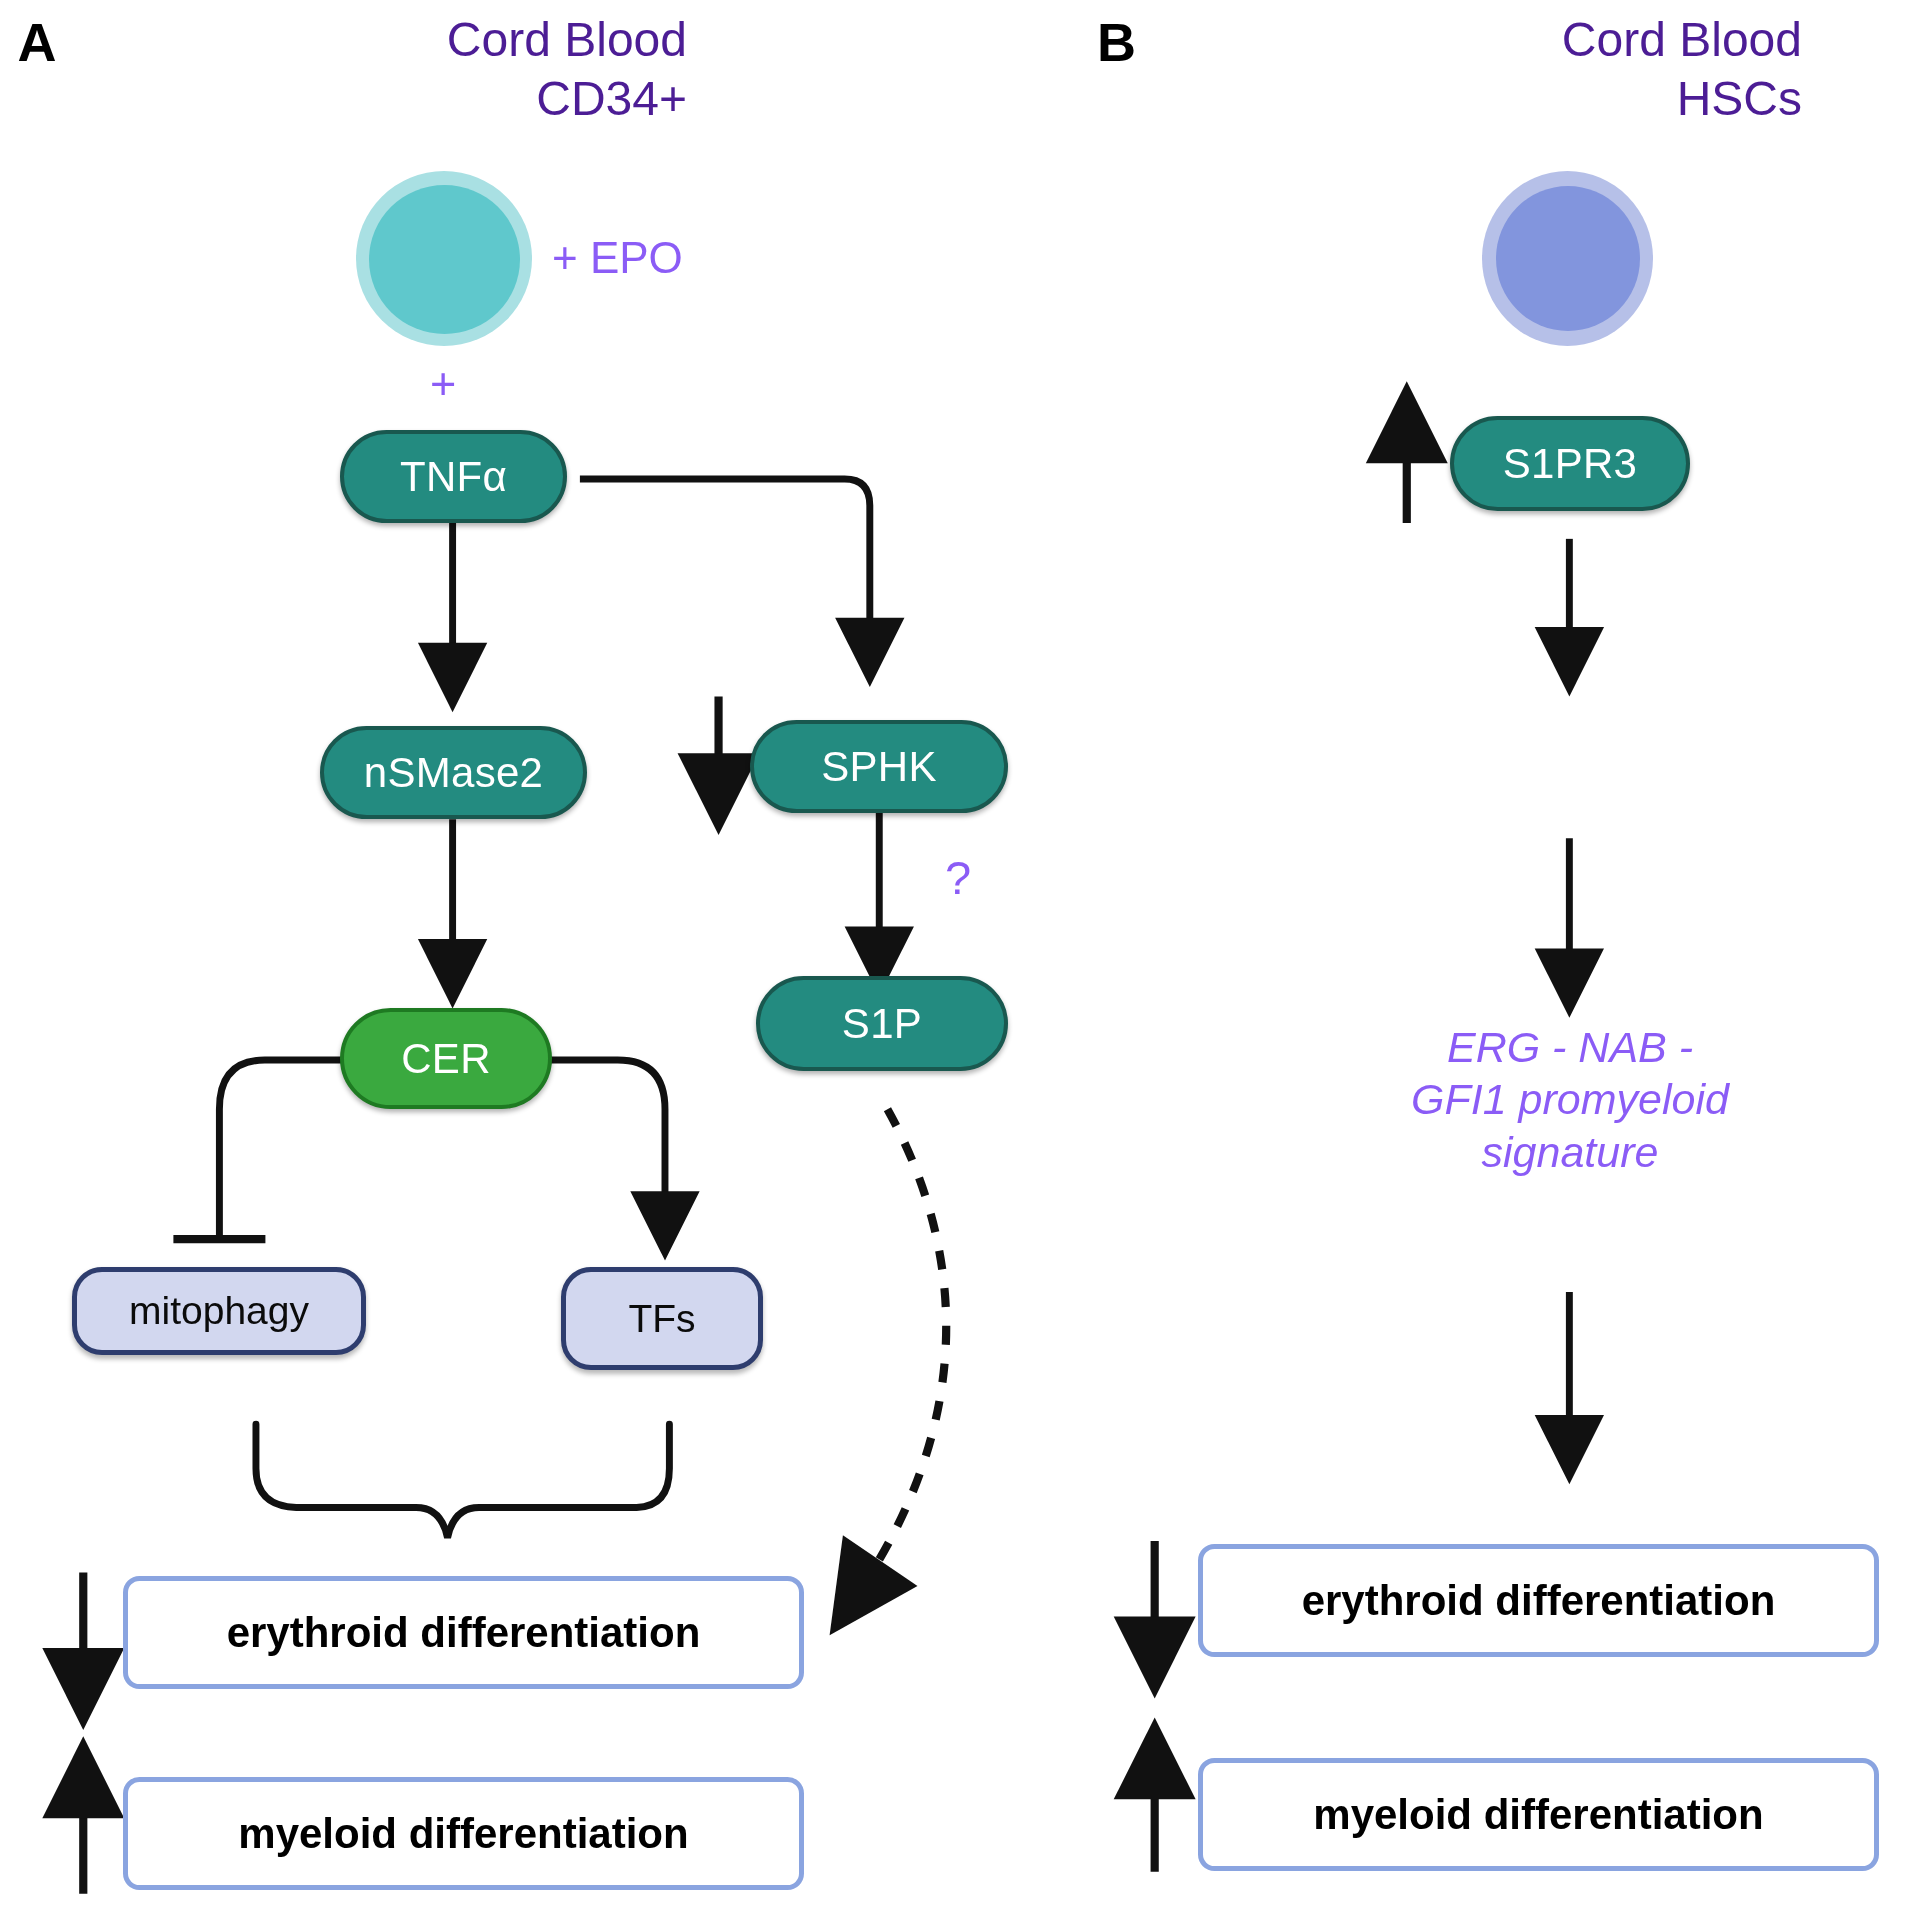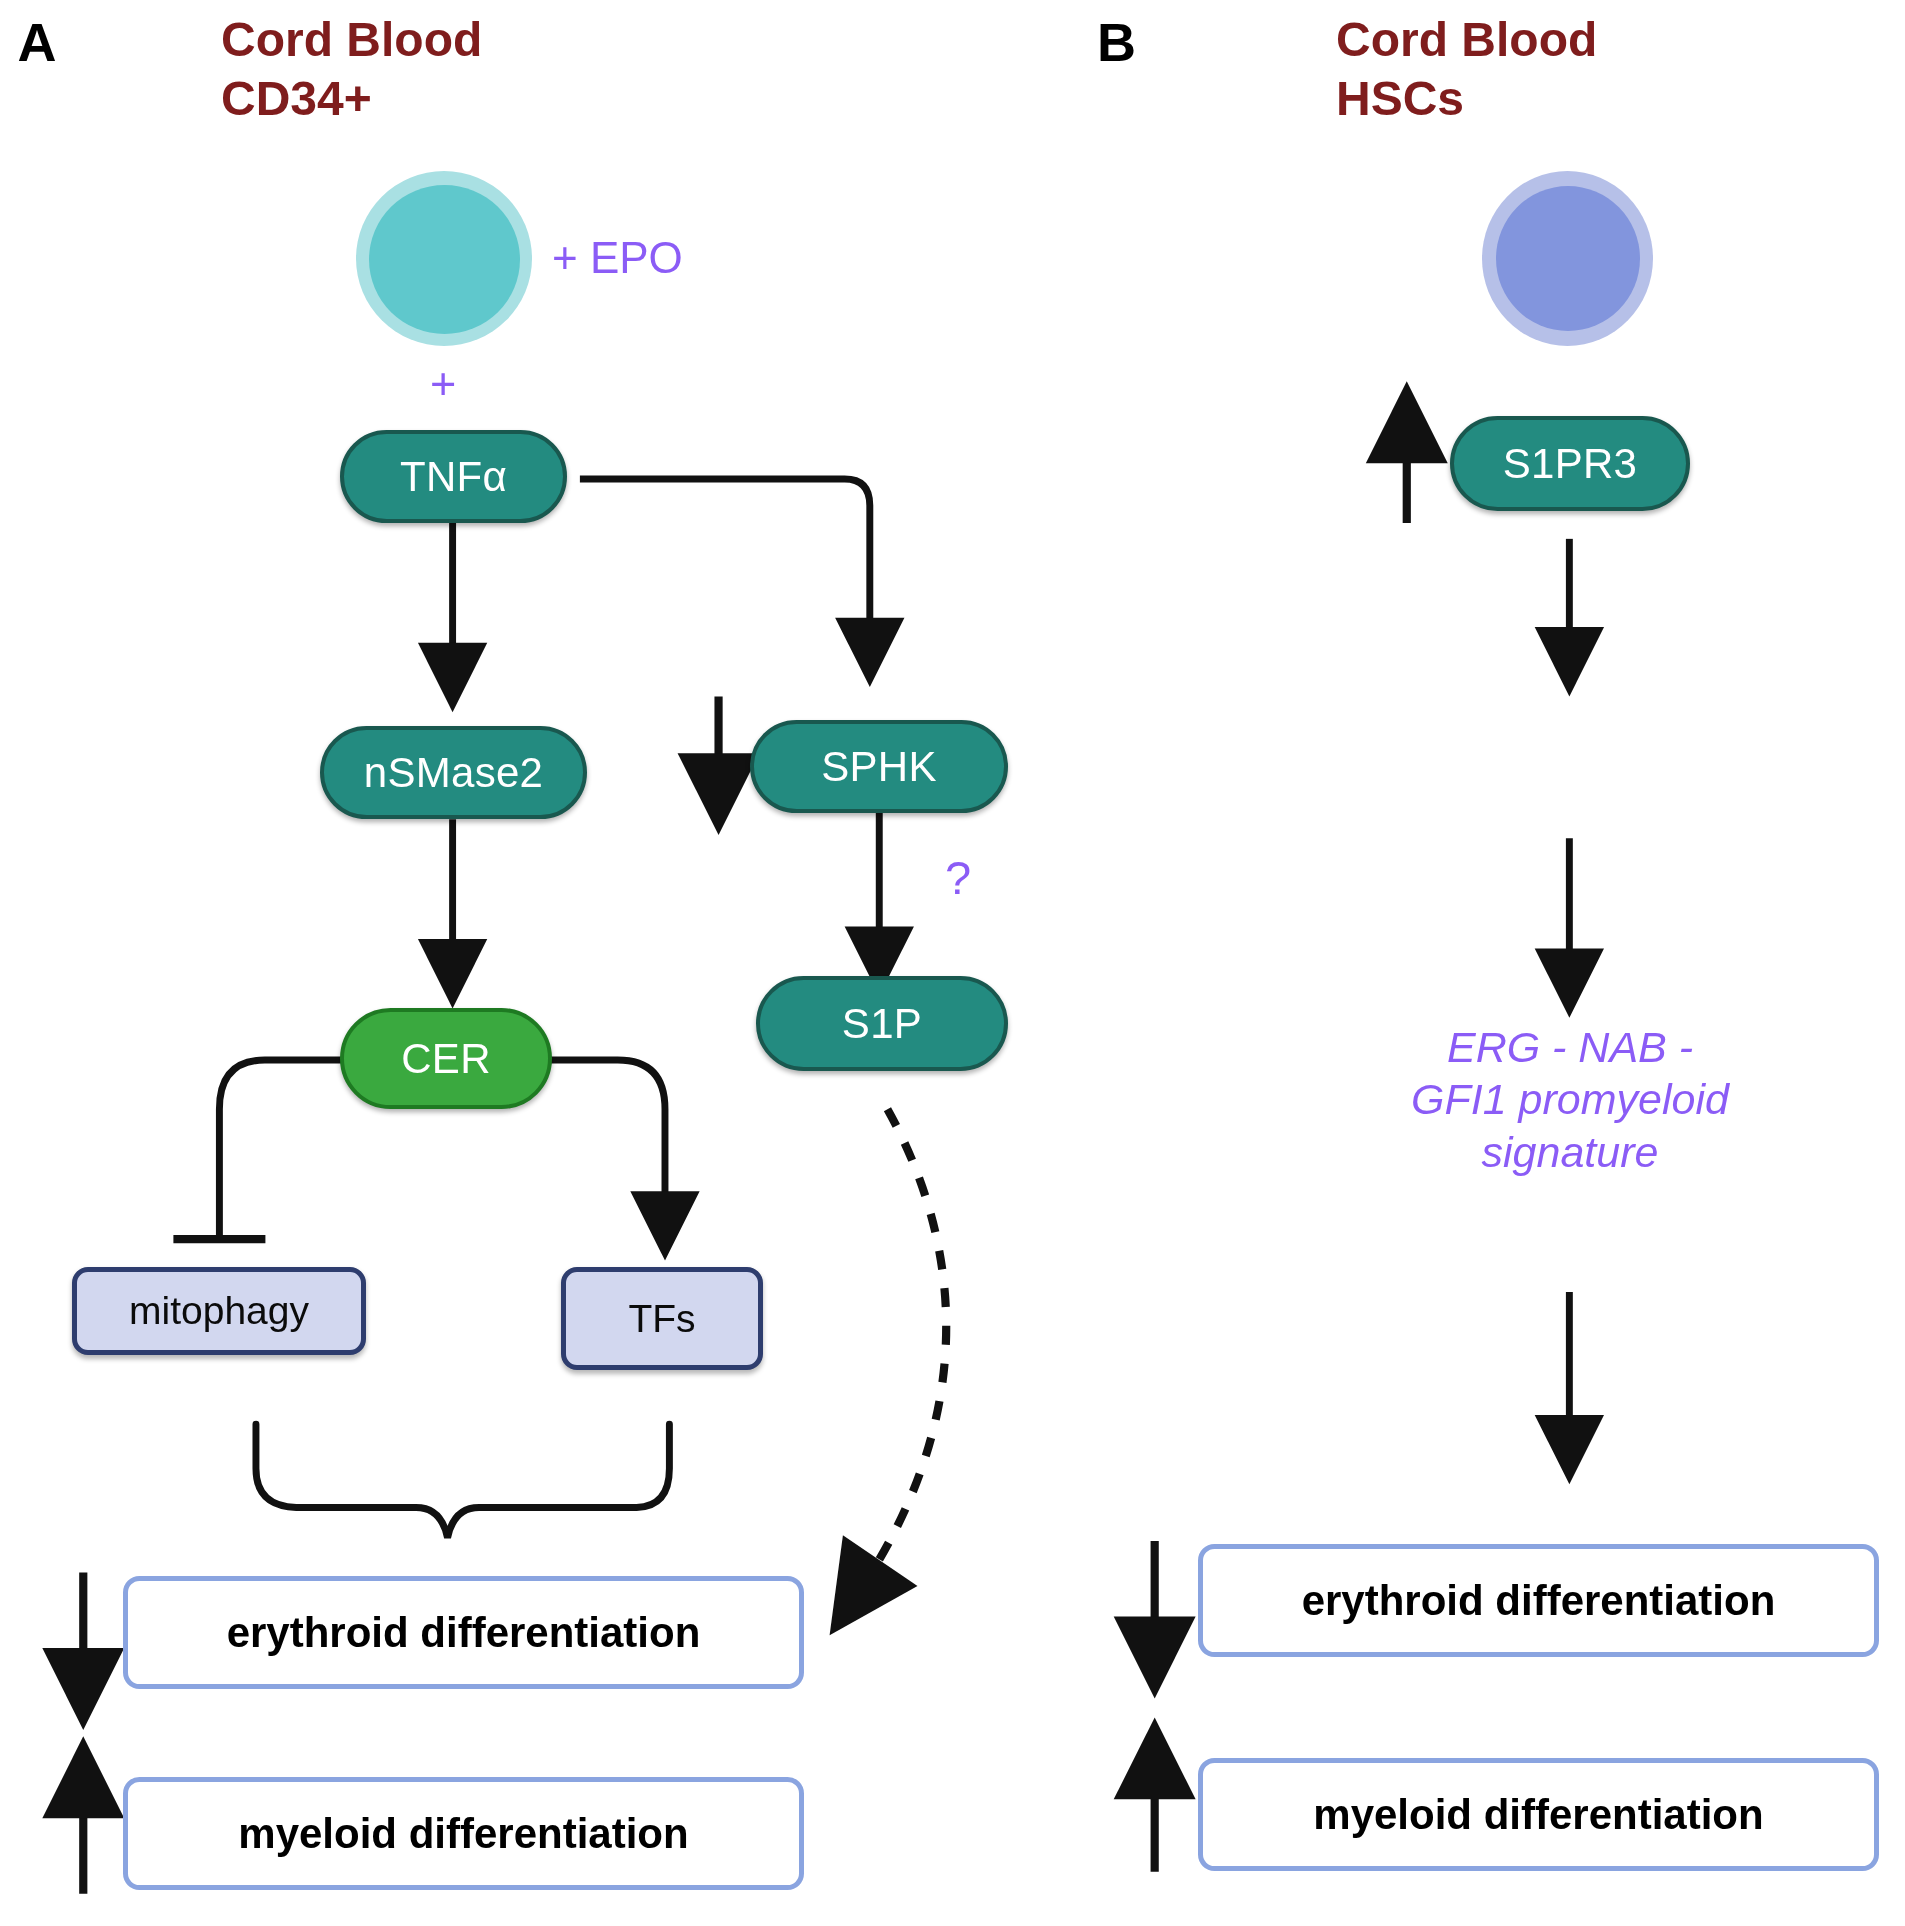--- a/index.html
+++ b/index.html
@@ -27,24 +27,24 @@
   }
   .panel-letter {
     position: absolute;
     font-weight: bold;
     font-size: 54px;
     color: #000;
     line-height: 1;
   }
   .panel-title {
     position: absolute;
-    font-weight: bold;
+    font-weight: normal;
     font-size: 48px;
-    color: #7f1d1d;
-    text-align: left;
+    color: #4c1d95;
+    text-align: right;
     line-height: 1.22;
     white-space: pre-line;
   }
   
   .cell {
     position: absolute;
     border-radius: 50%;
   }
   .cell .outer {
     position: absolute;
@@ -79,21 +79,21 @@
   }
   
   .lav {
     position: absolute;
     box-sizing: border-box;
     display: flex;
     align-items: center;
     justify-content: center;
     background: #d2d7ef;
     border: 5px solid #2e3d6e;
-    border-radius: 16px;
+    border-radius: 30px;
     color: #0b0b0b;
     font-size: 39px;
     box-shadow: 0 3.2px 5.7px rgba(0,0,0,0.28);
   }
   
   .outcome {
     position: absolute;
     box-sizing: border-box;
     display: flex;
     align-items: center;

